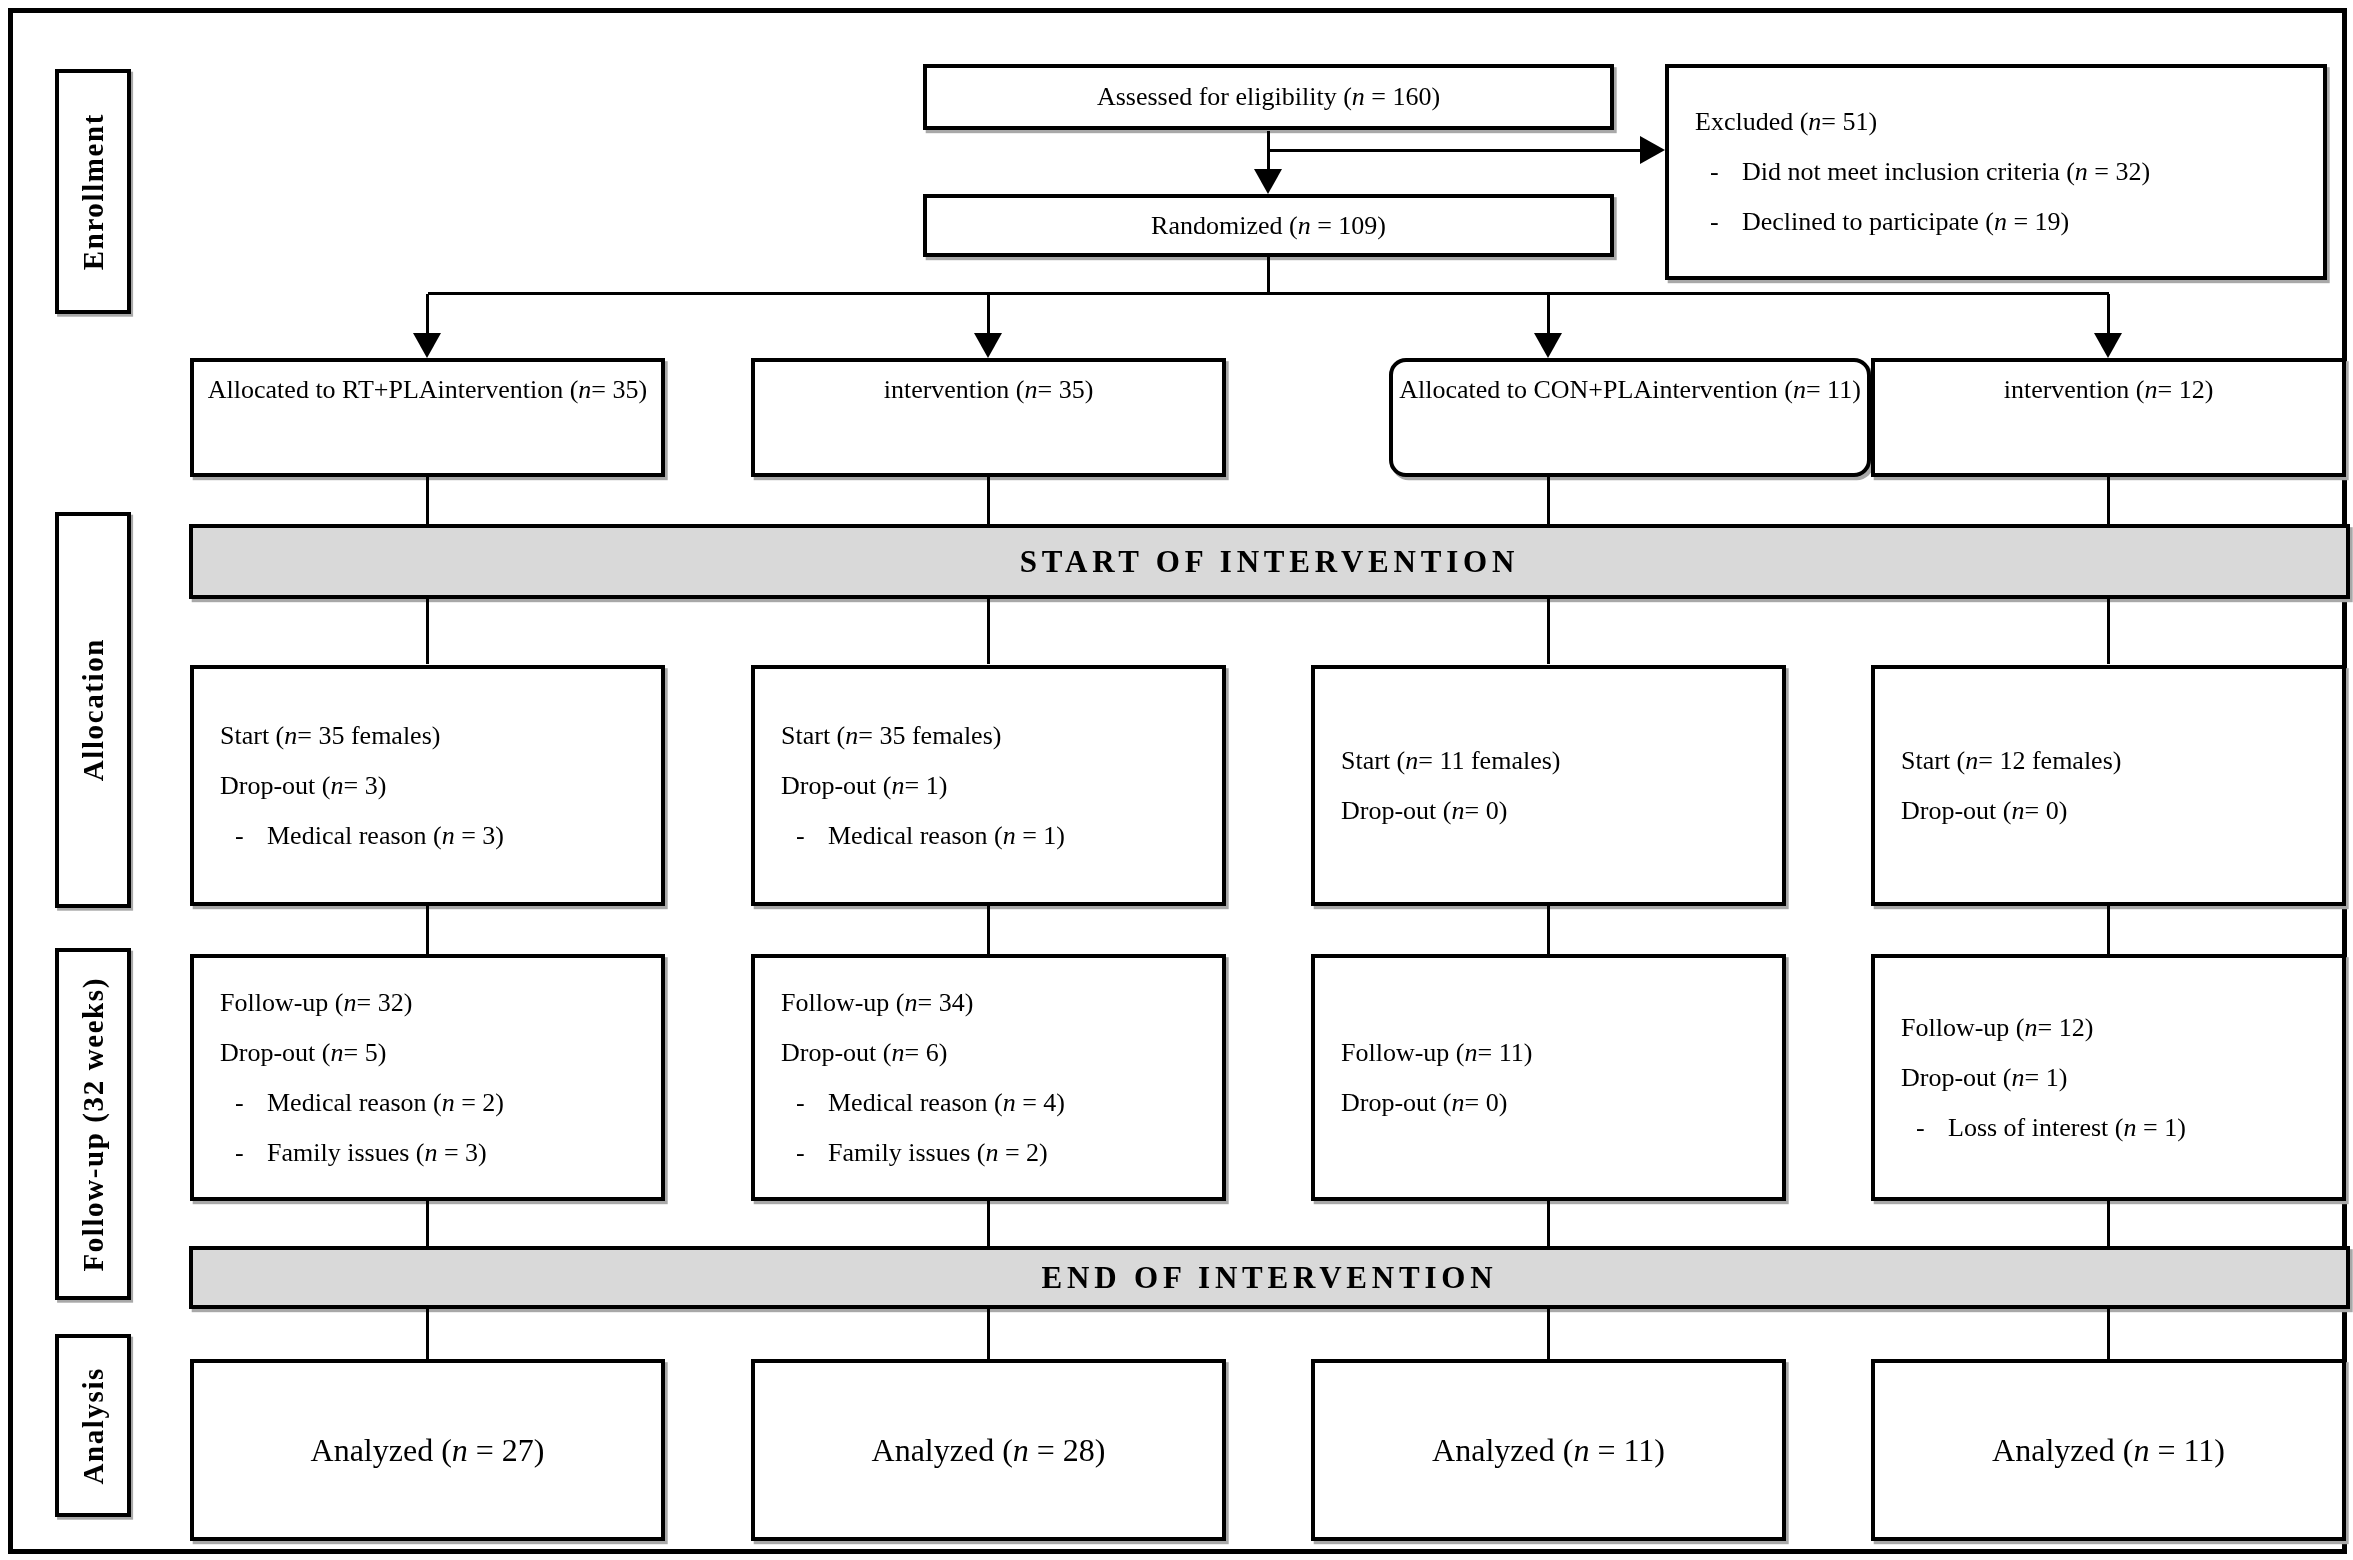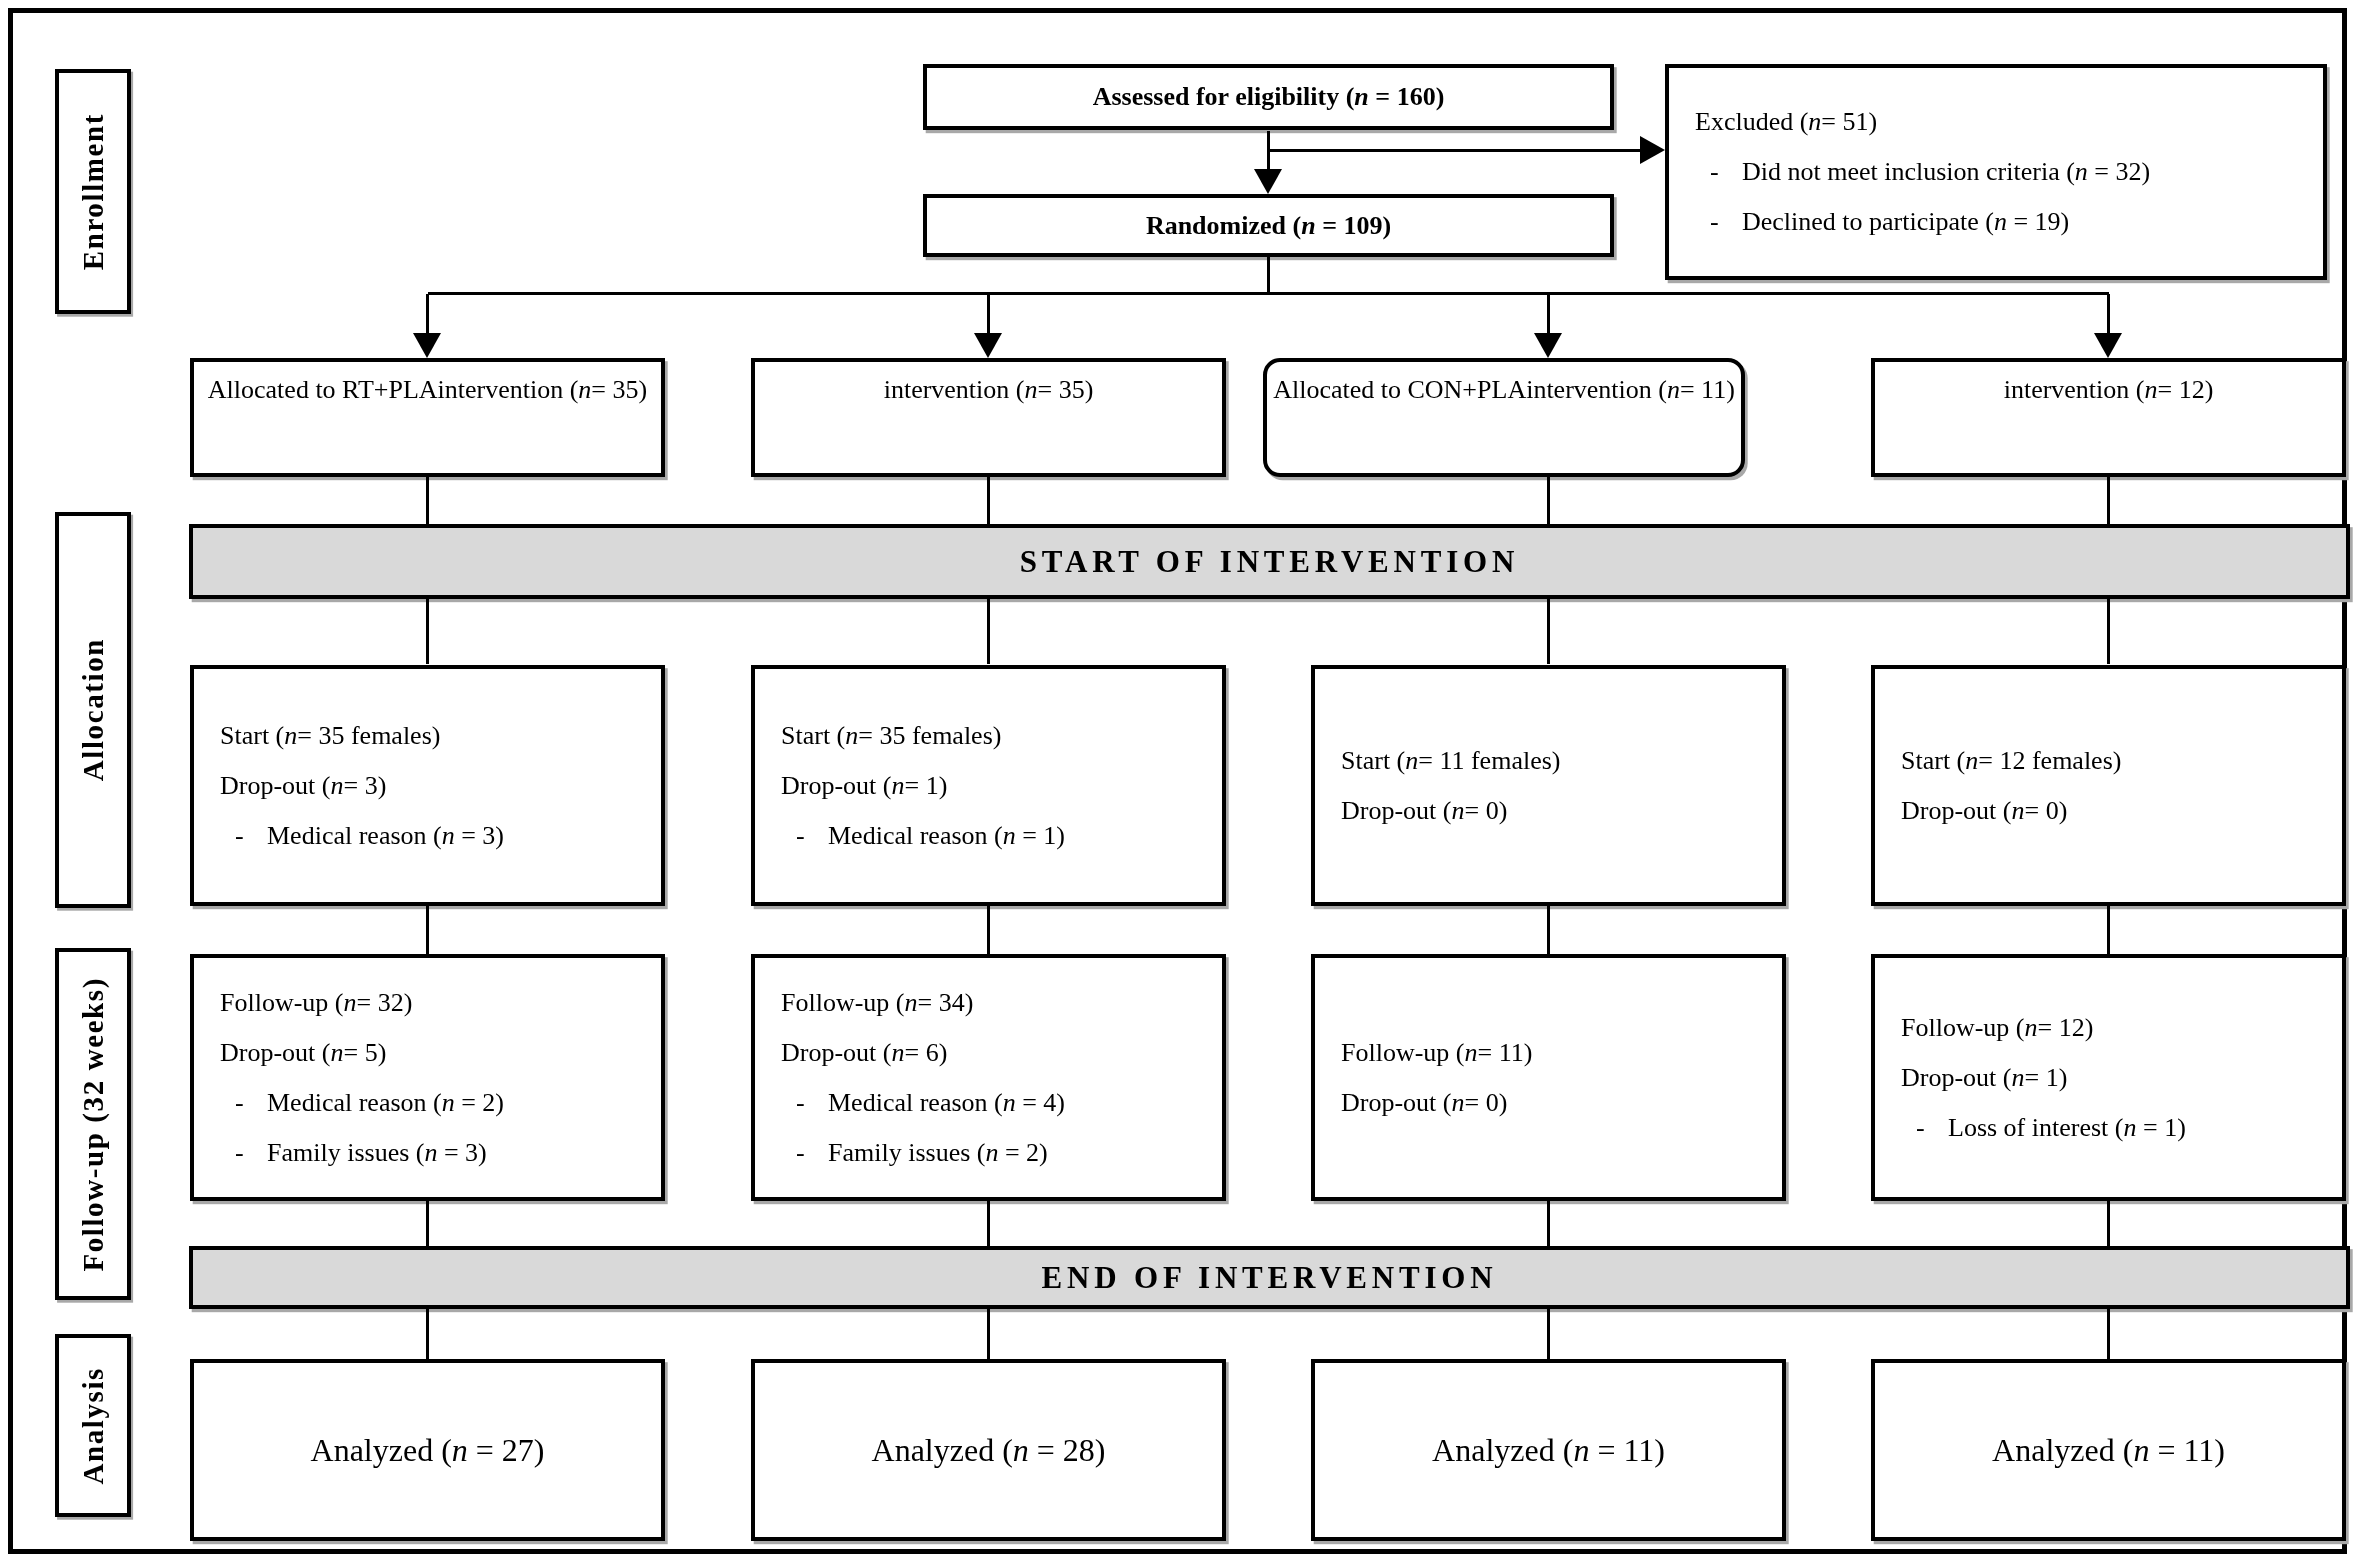--- a/index.html
+++ b/index.html
@@ -26,21 +26,21 @@
     writing-mode:vertical-rl;transform:rotate(180deg);
     font-weight:bold;font-size:29px;letter-spacing:1.6px;white-space:nowrap;
   }
   
   .box{
     position:absolute;background:#fff;
     border:4.3px solid #000;box-sizing:border-box;
     box-shadow:2.7px 3.2px 0 #a8a8a8;
   }
   .center{display:flex;align-items:center;justify-content:center;text-align:center;}
-  .fs{font-size:26px;font-weight:bold;}
+  .fs{font-size:26px;}
   .lines{
     position:absolute;inset:0;display:flex;flex-direction:column;justify-content:center;
     padding-left:26px;padding-right:5.4px;
   }
   .line{height:50px;display:flex;align-items:center;font-size:26px;white-space:nowrap;}
   .line.bullet{padding-left:15px;}
   .line .dash{display:inline-block;width:32px;flex:0 0 32px;}
   .alloc-lines{position:absolute;inset:0;display:flex;flex-direction:row;justify-content:center;}
   .alloc-lines .line{justify-content:center;padding:0;height:56px;}
   .analyzed-text{font-size:32px;}
@@ -168,21 +168,21 @@
           </div>
           <div class="line bullet">
             <span class="dash">-</span>
             <span>Family issues (<i>n</i> = 2)</span>
           </div>
         </div>
       </div>
       <div class="box center" style="left: 751px; top: 1359px; width: 475px; height: 182px;">
         <span class="analyzed-text">Analyzed (<i>n</i> = 28)</span>
       </div>
-      <div class="box" style="left: 1263px; top: 358px; width: 482px; height: 119px; border-radius: 17px;">
+      <div class="box" style="left: 1389px; top: 358px; width: 482px; height: 119px; border-radius: 17px;">
         <div class="alloc-lines">
           <div class="line">Allocated to CON+PLA</div>
           <div class="line">intervention (<i>n</i> = 11)</div>
         </div>
       </div>
       <div class="box" style="left: 1311px; top: 665px; width: 475px; height: 241px;">
         <div class="lines">
           <div class="line">Start (<i>n</i> = 11 females)</div>
           <div class="line">Drop-out (<i>n</i> = 0)</div>
         </div>

